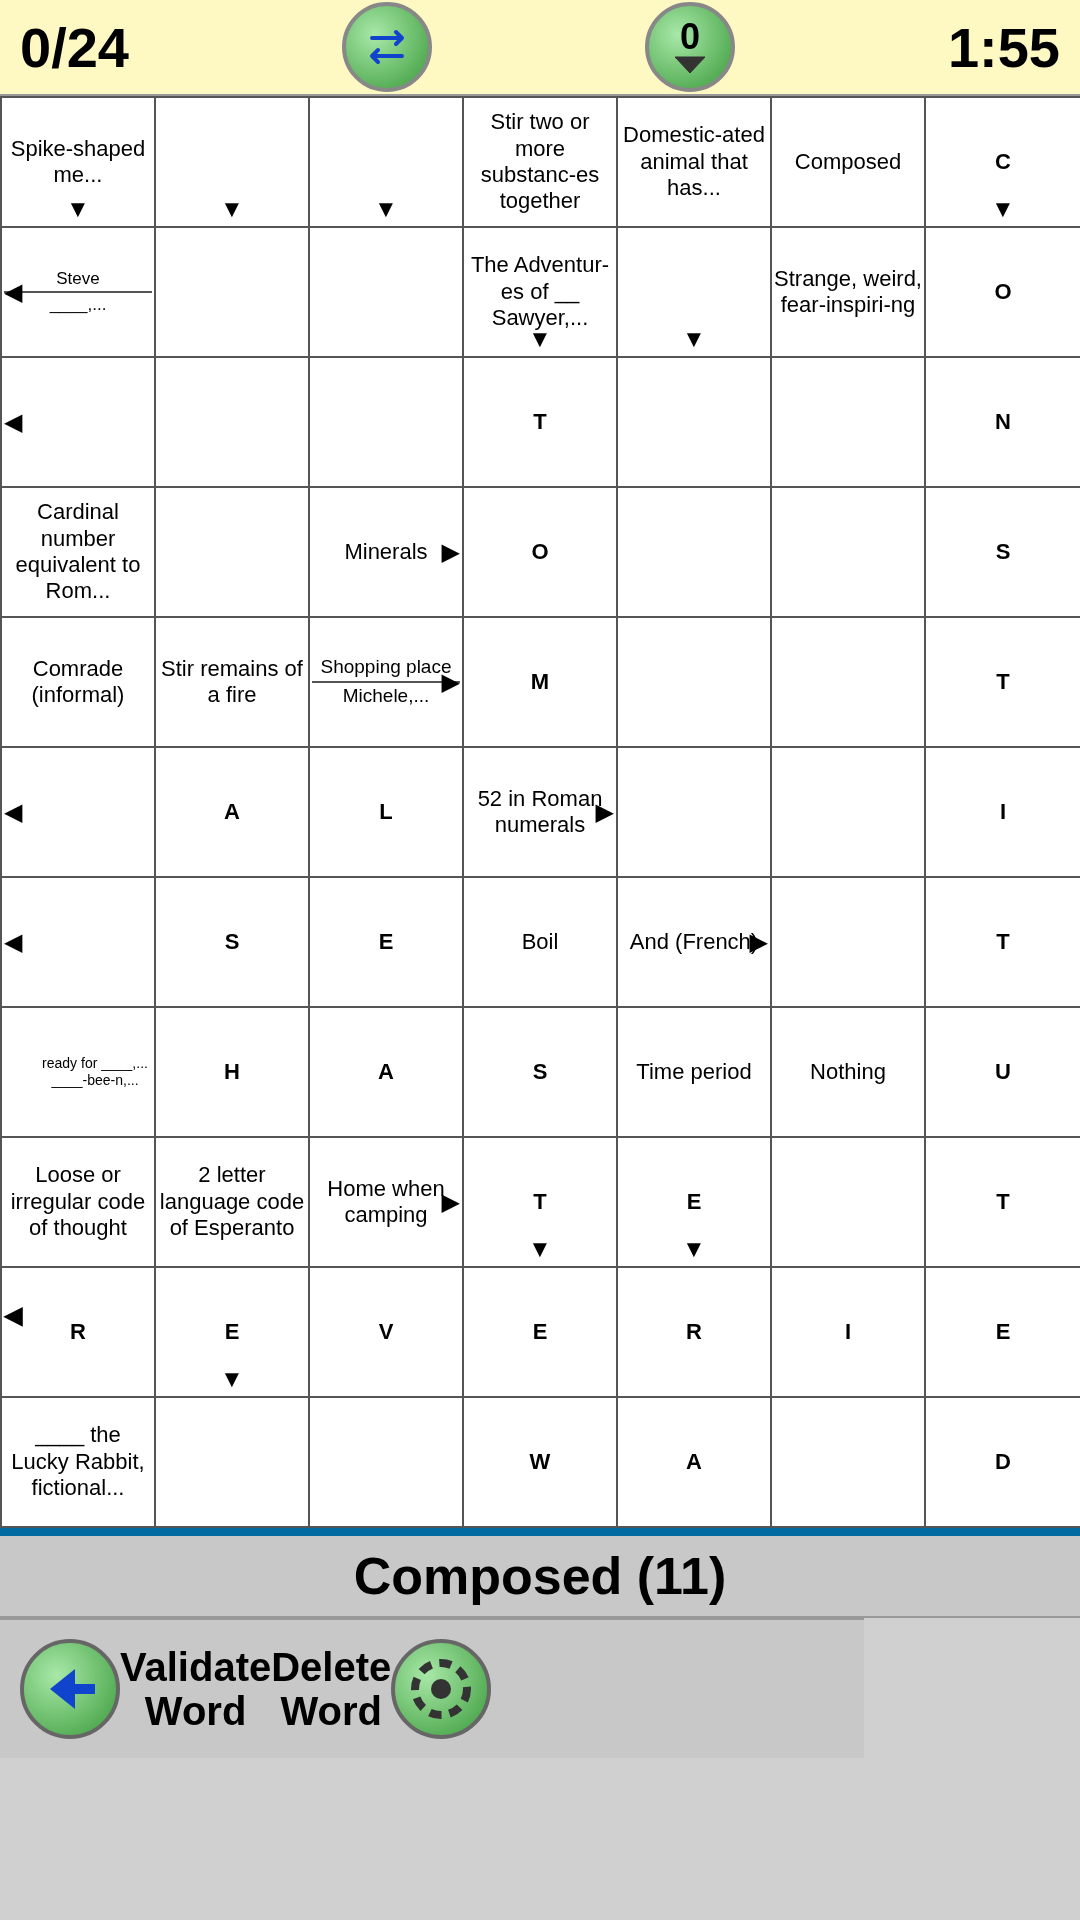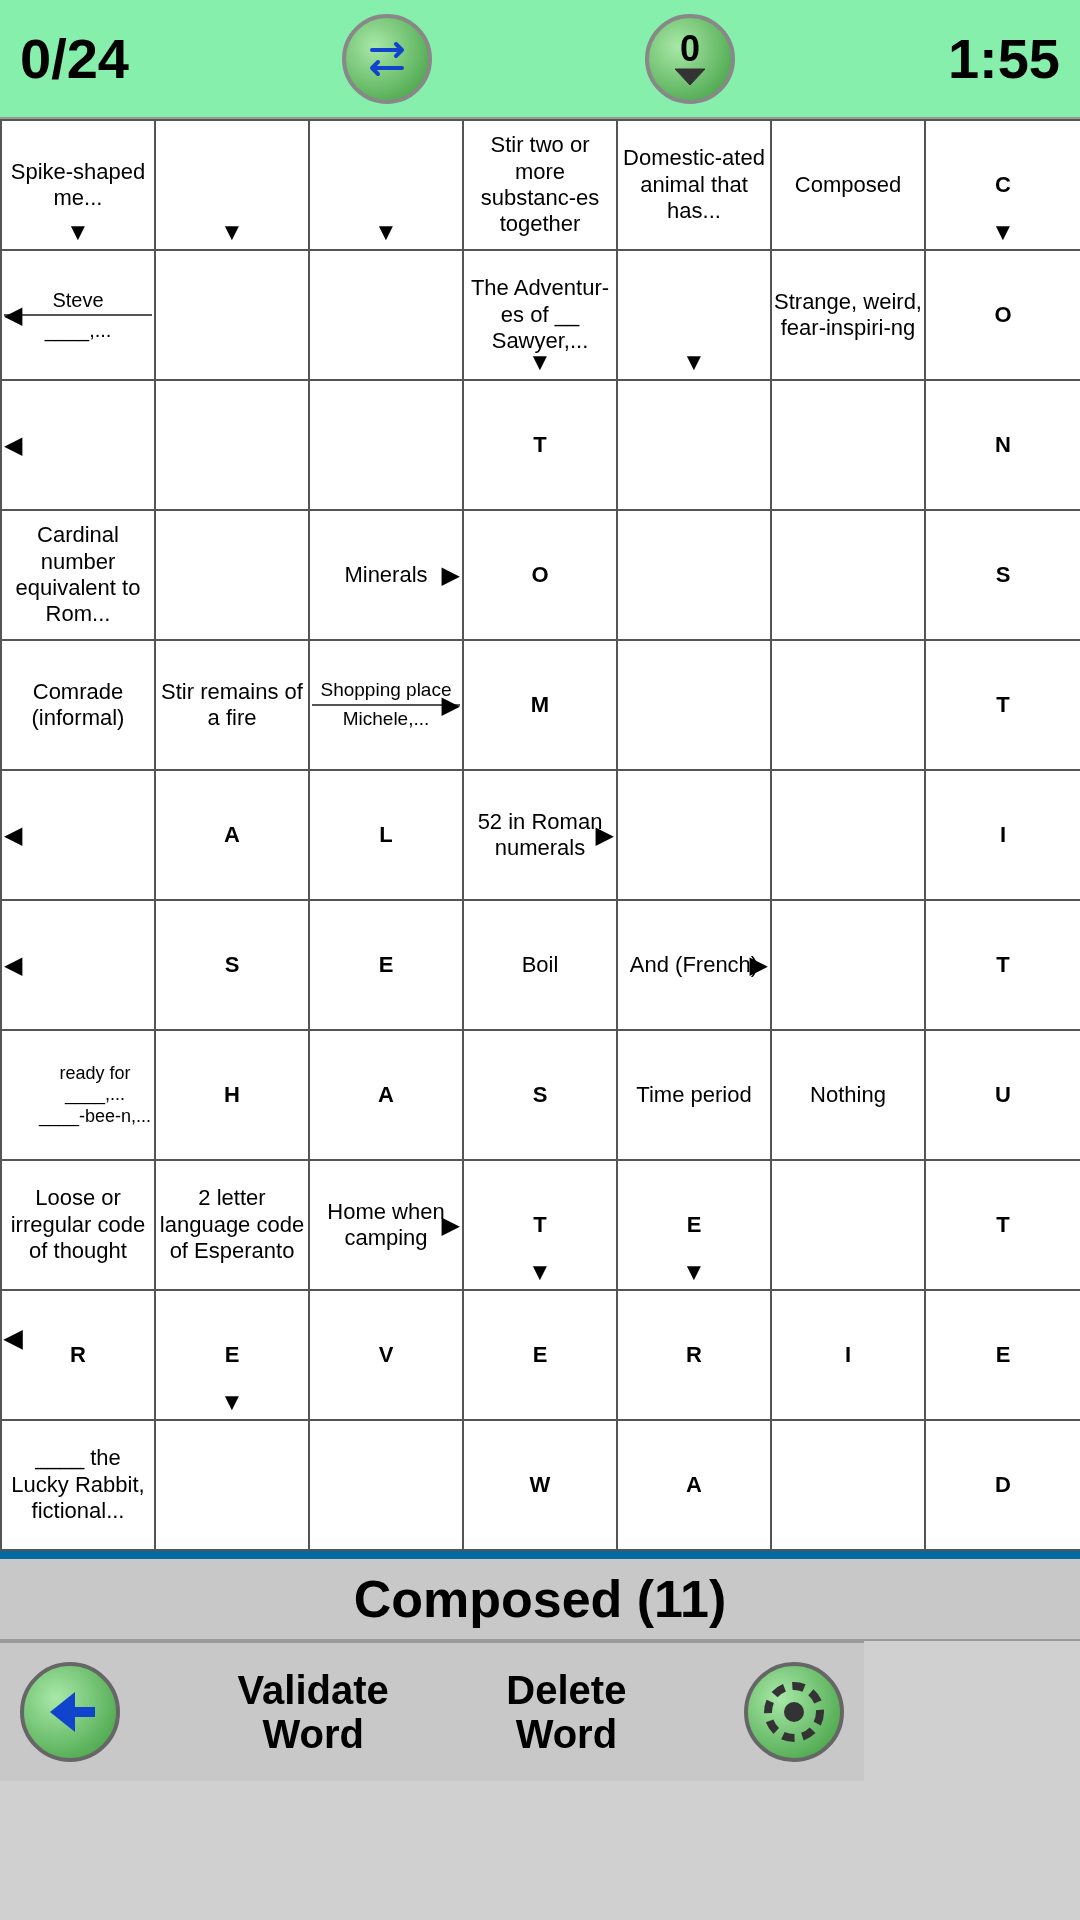--- a/index.html
+++ b/index.html
@@ -8,22 +8,22 @@
       height: 1920px;
       background: #d0d0d0;
       font-family: Arial, sans-serif;
       overflow: hidden;
       position: relative;
     }
 
     
     #header {
       width: 1080px;
-      height: 119px;
-      background: #86efac;
+      height: 96px;
+      background: #fef9c3;
       display: flex;
       align-items: center;
       justify-content: space-between;
       padding: 0 20px;
       border-bottom: 2px solid #999;
     }
     #score {
       font-size: 56px;
       font-weight: bold;
       color: #000;
@@ -152,21 +152,21 @@
       color: #000;
     }
 
     
     #footer {
       width: 864px;
       height: 140px;
       background: #c8c8c8;
       display: flex;
       align-items: center;
-      justify-content: space-between;
+      justify-content: flex-start;
       padding: 0 20px;
       border-top: 2px solid #999;
     }
     .footer-btn-round {
       width: 100px;
       height: 100px;
       border-radius: 50%;
       border: 4px solid #666;
       background: radial-gradient(circle at 35% 35%, #a8e8a8, #3a9a3a);
       display: flex;
@@ -226,21 +226,21 @@
         <td class="clue-cell gray arrow-down">Spike-sha­ped me...</td>
         <td class="gray arrow-down"></td>
         <td class="gray arrow-down"></td>
         <td class="clue-cell gray">Stir two or more substanc-es together</td>
         <td class="clue-cell gray">Domestic-ated animal that has...</td>
         <td class="clue-cell gray">Composed</td>
         <td class="letter-cell yellow arrow-down">C</td>
       </tr>
 
       <tr>
-        <td class="clue-cell gray arrow-left" style="font-size:20px;">Steve<br><div class="cell-divider"></div>____,...</td>
+        <td class="clue-cell gray arrow-left" style="font-size:17px;">Steve<br><div class="cell-divider"></div>____,...</td>
         <td class="gray"></td>
         <td class="gray"></td>
         <td class="clue-cell gray arrow-down">The Adventur-es of __ Sawyer,...</td>
         <td class="gray arrow-down"></td>
         <td class="clue-cell gray">Strange, weird, fear-inspiri-ng</td>
         <td class="letter-cell purple">O</td>
       </tr>
 
       <tr>
         <td class="gray arrow-left"></td>
@@ -286,21 +286,21 @@
         <td class="gray arrow-left"></td>
         <td class="letter-cell">S</td>
         <td class="letter-cell">E</td>
         <td class="clue-cell gray">Boil</td>
         <td class="clue-cell gray arrow-right">And (French)</td>
         <td class="gray"></td>
         <td class="letter-cell purple">T</td>
       </tr>
 
       <tr>
-        <td class="clue-cell gray" style="font-size:18px;padding-left:36px;">ready for ____,...<br>____-bee-n,...</td>
+        <td class="clue-cell gray" style="font-size:14px;padding-left:36px;">ready for ____,...<br>____-bee-n,...</td>
         <td class="letter-cell">H</td>
         <td class="letter-cell">A</td>
         <td class="letter-cell">S</td>
         <td class="clue-cell gray">Time period</td>
         <td class="clue-cell gray">Nothing</td>
         <td class="letter-cell purple">U</td>
       </tr>
 
       <tr>
         <td class="clue-cell gray">Loose or irregular code of thought</td>

